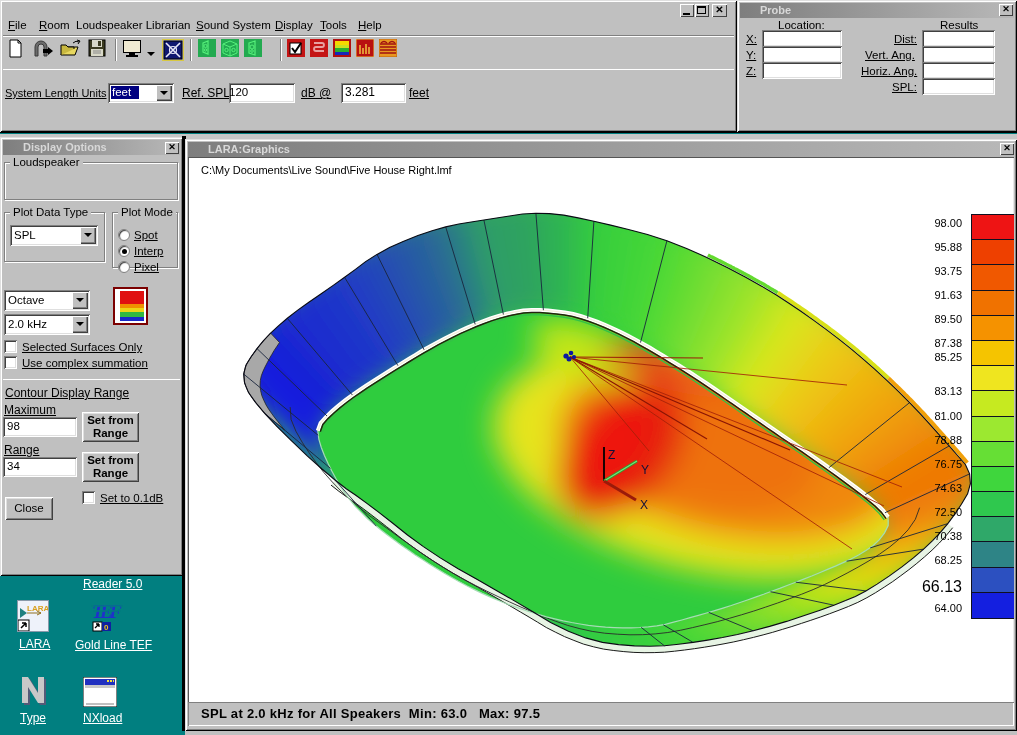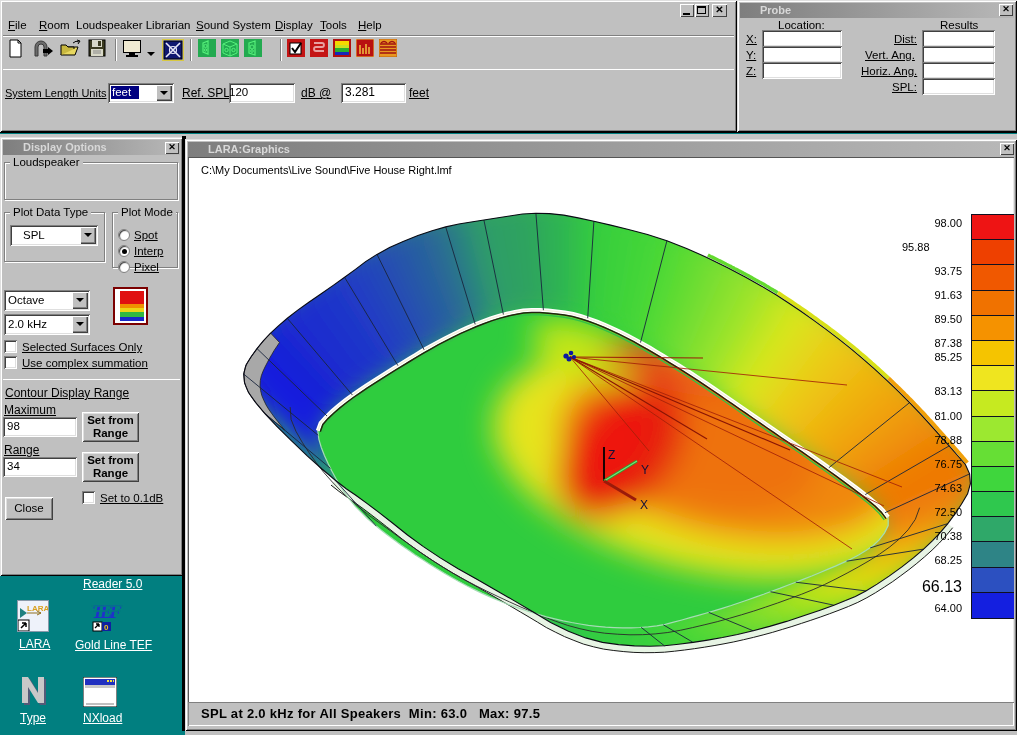--- a/index.html
+++ b/index.html
@@ -184,21 +184,21 @@
 <div class="win" style="left:0;top:137px;width:183px;height:439px">
   <div class="tgray">Display Options</div>
   <div class="xbtn" style="right:4px;top:5px">✕</div>
 
   <div class="gb" style="left:4px;top:25px;width:174px;height:38px"></div>
   <span class="gbl" style="left:10px;top:19px">Loudspeaker</span>
 
   <div class="gb" style="left:4px;top:75px;width:101px;height:50px"></div>
   <span class="gbl" style="left:10px;top:69px">Plot Data Type</span>
   <div class="sunk" style="left:10px;top:88px;width:88px;height:21px;font-size:11.5px;line-height:20px">
-    <span style="margin-left:13px">SPL</span><div class="drop"></div></div>
+    <span style="margin-left:4px">SPL</span><div class="drop"></div></div>
 
   <div class="gb" style="left:112px;top:75px;width:66px;height:56px"></div>
   <span class="gbl" style="left:118px;top:69px">Plot Mode</span>
   <div class="radio" style="left:118px;top:92px"></div>
   <span class="lbl" style="left:134px;top:92px">Spot</span>
   <div class="radio" style="left:118px;top:108px"></div>
   <div style="position:absolute;left:122px;top:112px;width:5px;height:5px;border-radius:50%;background:#000"></div>
   <span class="lbl" style="left:134px;top:108px">Interp</span>
   <div class="radio" style="left:118px;top:124px"></div>
   <span class="lbl" style="left:134px;top:124px">Pixel</span>
@@ -458,21 +458,21 @@
         <div style="height:25.2px;background:#9ce830;border-bottom:1px solid #101020;"></div>
         <div style="height:25.2px;background:#66df35;border-bottom:1px solid #101020;"></div>
         <div style="height:25.2px;background:#3fd63d;border-bottom:1px solid #101020;"></div>
         <div style="height:25.2px;background:#2fc84e;border-bottom:1px solid #101020;"></div>
         <div style="height:25.2px;background:#2fa869;border-bottom:1px solid #101020;"></div>
         <div style="height:25.2px;background:#2e8486;border-bottom:1px solid #101020;"></div>
         <div style="height:25.2px;background:#2c50c0;border-bottom:1px solid #101020;"></div>
         <div style="height:25.2px;background:#141fe0;"></div>
       </div>
     <div style="position:absolute;right:52px;top:59.5px;width:60px;text-align:right;font-size:11px;color:#000">98.00</div>
-      <div style="position:absolute;right:52px;top:83.6px;width:60px;font-size:11px;color:#000">95.88</div>
+      <div style="position:absolute;right:52px;top:83.6px;width:60px;text-align:right;font-size:11px;color:#000">95.88</div>
       <div style="position:absolute;right:52px;top:107.7px;width:60px;text-align:right;font-size:11px;color:#000">93.75</div>
       <div style="position:absolute;right:52px;top:131.9px;width:60px;text-align:right;font-size:11px;color:#000">91.63</div>
       <div style="position:absolute;right:52px;top:156.0px;width:60px;text-align:right;font-size:11px;color:#000">89.50</div>
       <div style="position:absolute;right:52px;top:180.1px;width:60px;text-align:right;font-size:11px;color:#000">87.38</div>
       <div style="position:absolute;right:52px;top:194px;width:60px;text-align:right;font-size:11px;color:#000">85.25</div>
       <div style="position:absolute;right:52px;top:228.3px;width:60px;text-align:right;font-size:11px;color:#000">83.13</div>
       <div style="position:absolute;right:52px;top:252.5px;width:60px;text-align:right;font-size:11px;color:#000">81.00</div>
       <div style="position:absolute;right:52px;top:276.6px;width:60px;text-align:right;font-size:11px;color:#000">78.88</div>
       <div style="position:absolute;right:52px;top:300.7px;width:60px;text-align:right;font-size:11px;color:#000">76.75</div>
       <div style="position:absolute;right:52px;top:324.8px;width:60px;text-align:right;font-size:11px;color:#000">74.63</div>

